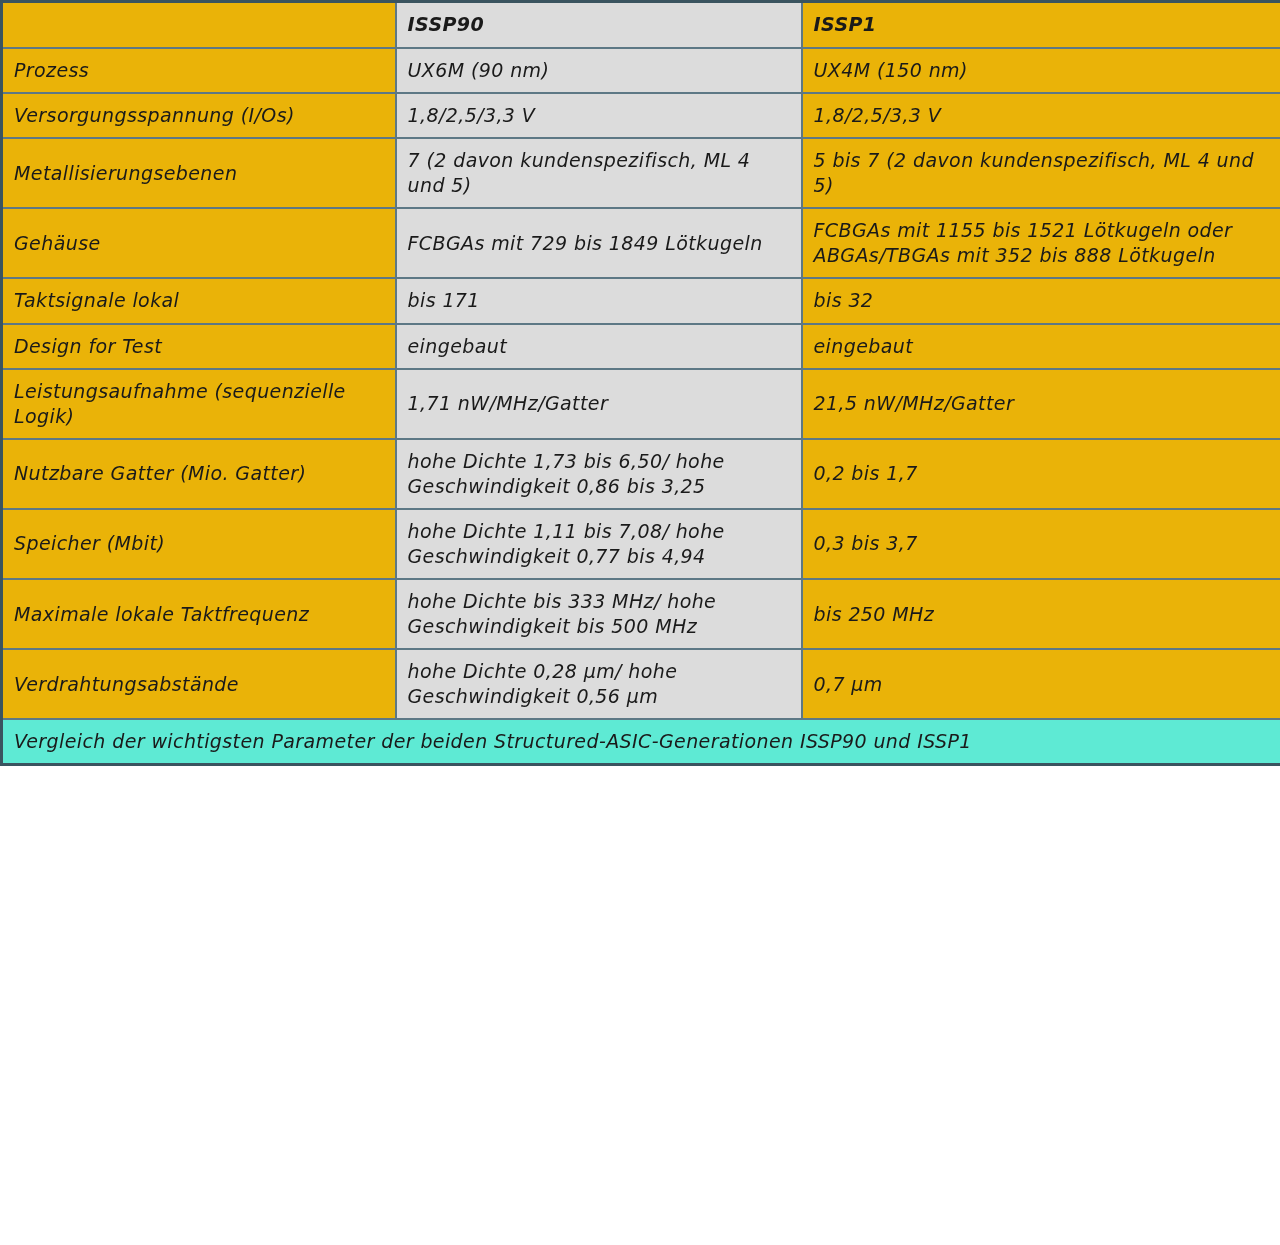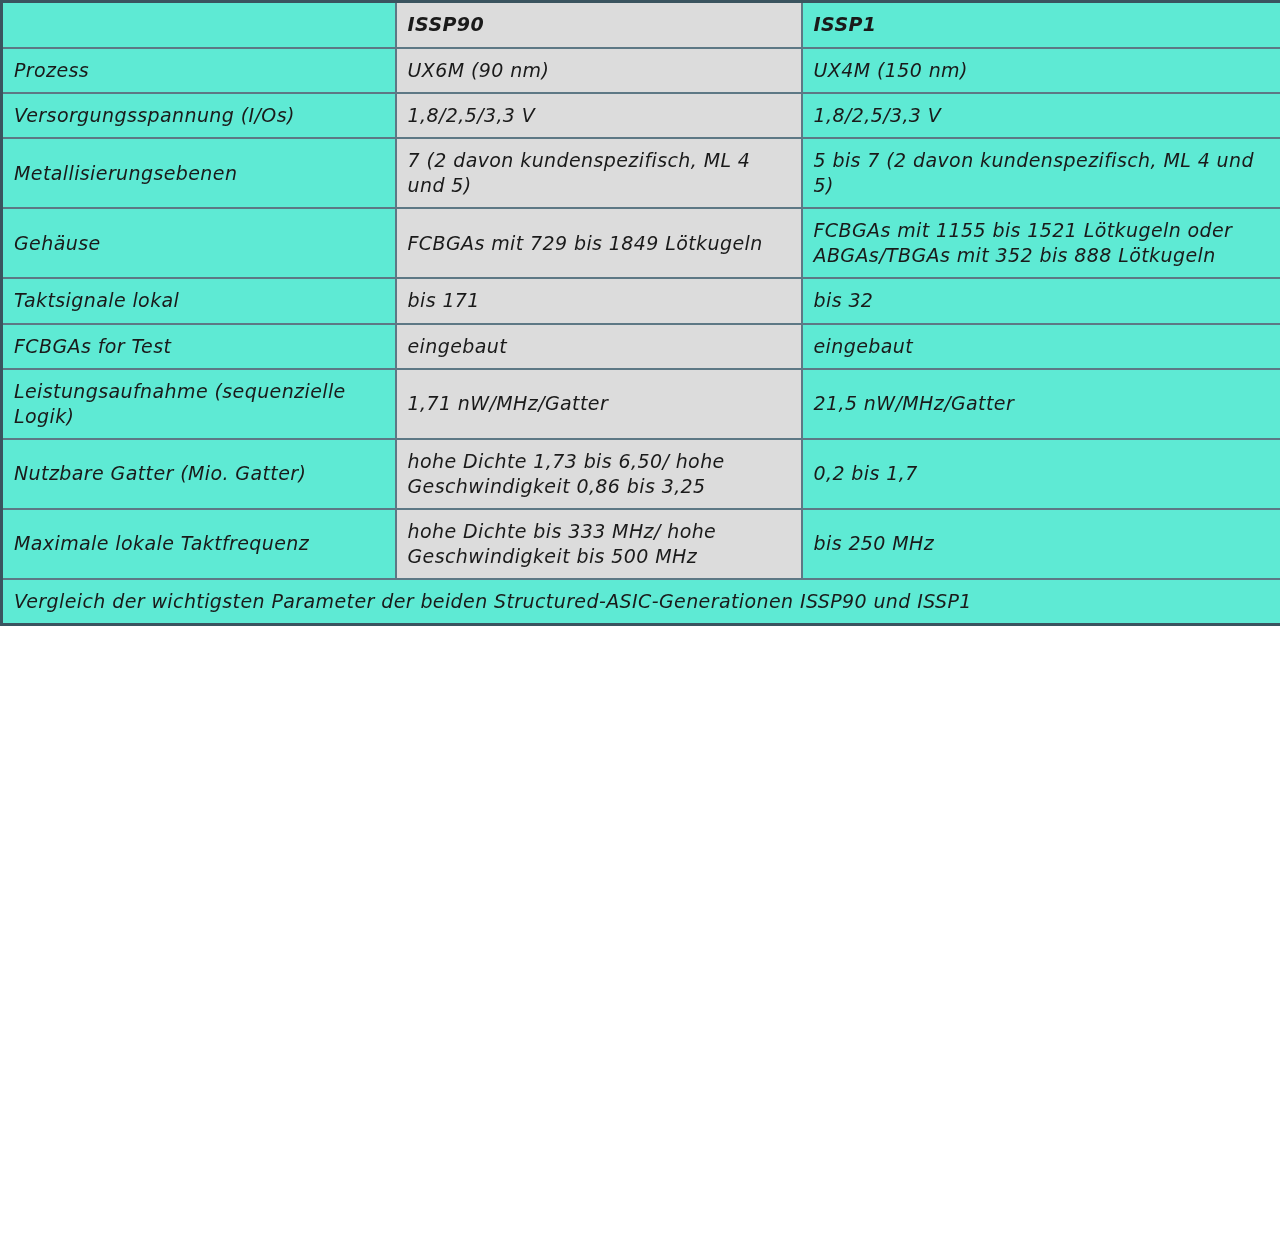--- a/index.html
+++ b/index.html
@@ -30,21 +30,21 @@
     word-wrap: break-word;
     font-style: italic;
   }
   .spec-table th {
     font-weight: bold;
     height: 26px;
   }
   .spec-table td {
     min-height: 26px;
   }
-  .cell-blue { background: #5eead4; }
+  .cell-blue { background: #eab308; }
   .cell-gray { background: #dcdcdc; }
   .caption-cell {
     background: #5eead4;
     padding: 8px 11px;
   }
 </style>
 </head>
 <body>
 
 <table class="spec-table">
@@ -86,45 +86,55 @@
     </tr>
 
 
     <tr>
       <td class="cell-blue">Taktsignale lokal</td>
       <td class="cell-gray">bis 171</td>
       <td class="cell-blue">bis 32</td>
     </tr>
 
     <tr>
-      <td class="cell-blue">FCBGAs for Test</td>
+      <td class="cell-blue">Design for Test</td>
       <td class="cell-gray">eingebaut</td>
       <td class="cell-blue">eingebaut</td>
     </tr>
 
 
     <tr>
       <td class="cell-blue">Leistungsaufnahme (sequenzielle Logik)</td>
       <td class="cell-gray">1,71 nW/MHz/Gatter</td>
       <td class="cell-blue">21,5 nW/MHz/Gatter</td>
     </tr>
 
 
     <tr>
       <td class="cell-blue">Nutzbare Gatter (Mio. Gatter)</td>
       <td class="cell-gray">hohe Dichte 1,73 bis 6,50/ hohe Geschwindigkeit 0,86 bis 3,25</td>
       <td class="cell-blue">0,2 bis 1,7</td>
     </tr>
 
+    <tr>
+      <td class="cell-blue">Speicher (Mbit)</td>
+      <td class="cell-gray">hohe Dichte 1,11 bis 7,08/ hohe Geschwindigkeit 0,77 bis 4,94</td>
+      <td class="cell-blue">0,3 bis 3,7</td>
+    </tr>
 
     <tr>
       <td class="cell-blue">Maximale lokale Taktfrequenz</td>
       <td class="cell-gray">hohe Dichte bis 333 MHz/ hohe Geschwindigkeit bis 500 MHz</td>
       <td class="cell-blue">bis 250 MHz</td>
     </tr>
 
 
+    <tr>
+      <td class="cell-blue">Verdrahtungsabstände</td>
+      <td class="cell-gray">hohe Dichte 0,28 µm/ hohe Geschwindigkeit 0,56 µm</td>
+      <td class="cell-blue">0,7 µm</td>
+    </tr>
 
     <tr>
       <td class="caption-cell" colspan="3">Vergleich der wichtigsten Parameter der beiden Structured-ASIC-Generationen ISSP90 und ISSP1</td>
     </tr>
   </tbody>
 </table>
 
 </body></html>

